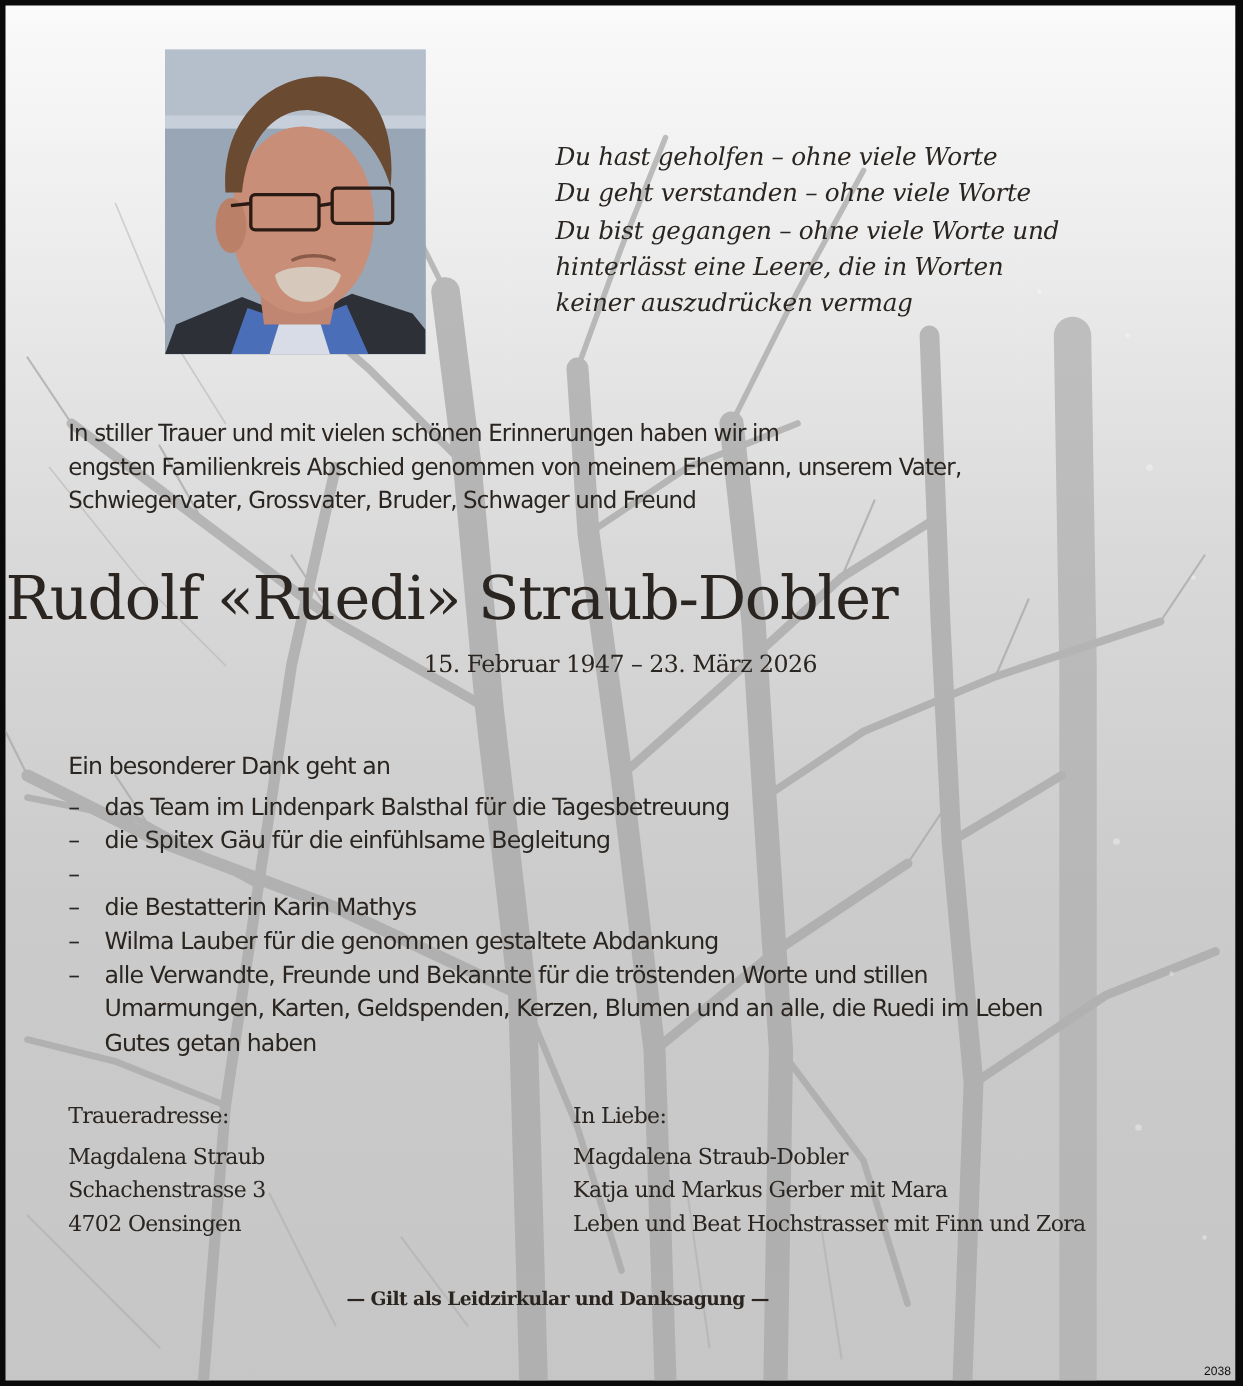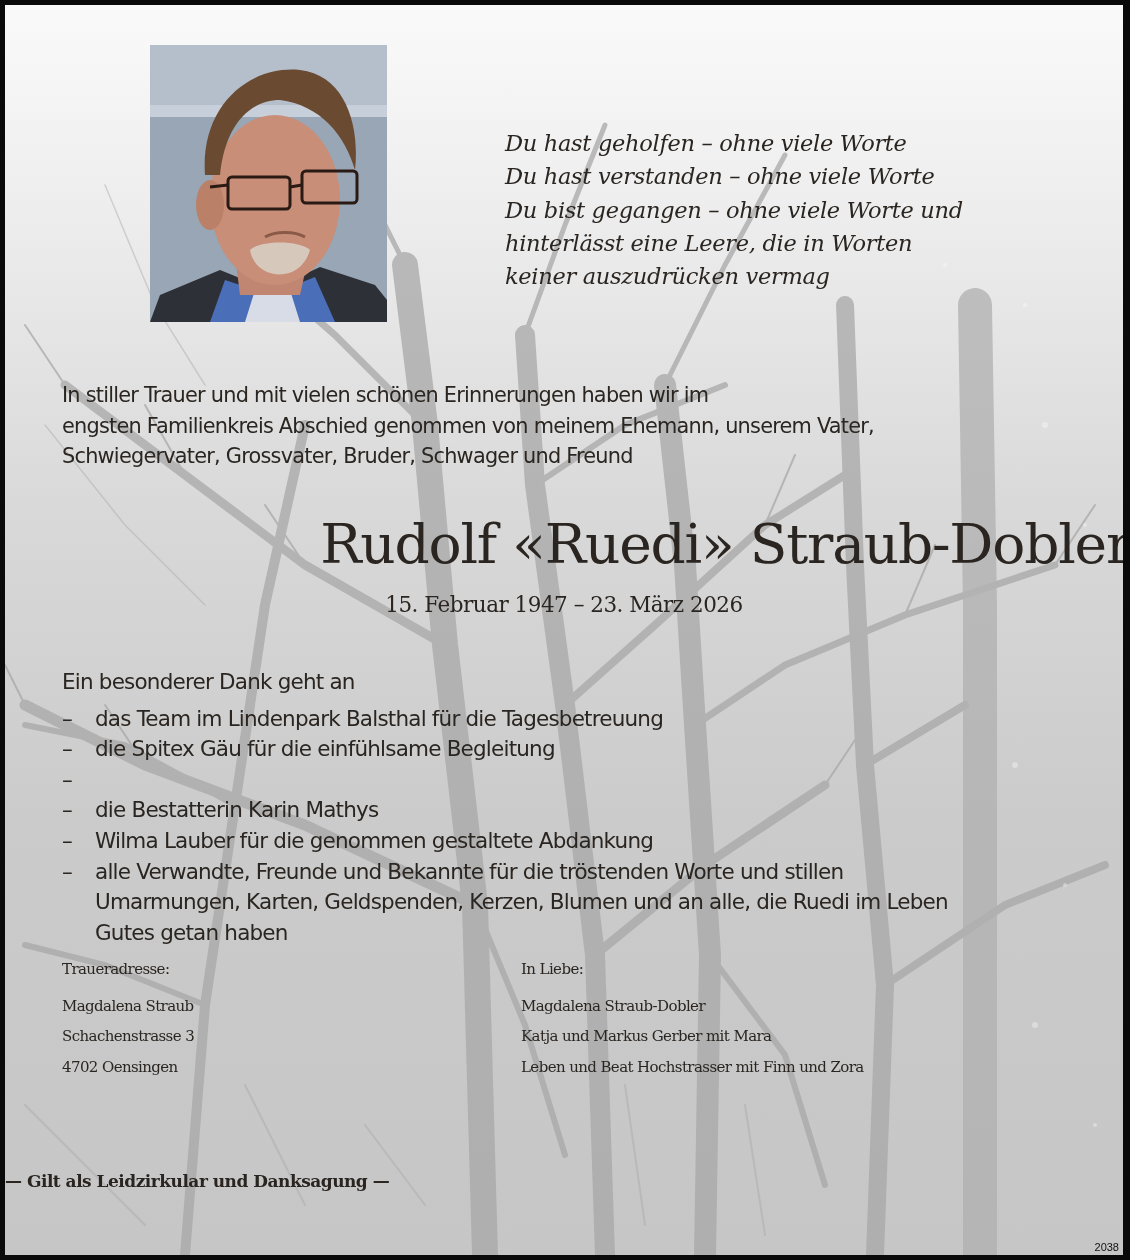--- a/index.html
+++ b/index.html
@@ -24,45 +24,45 @@
     left: 500px; top: 122px; font-style: italic; font-size: 22.5px; line-height: 33.3px;
     font-family: "DejaVu Serif", serif; letter-spacing: -0.3px;
   }
   .poem div { white-space: nowrap; }
   .intro {
     left: 57px; top: 375px; font-size: 21.5px; line-height: 30.5px;
     font-family: "DejaVu Sans", sans-serif; letter-spacing: -0.8px; transform: scaleX(0.97); transform-origin: left;
   }
   .intro div { white-space: nowrap; }
   .name {
-    left: 0; width: 1126px; top: 504px; text-align: right;
+    left: 0; width: 1126px; top: 504px; text-align: left;
     font-size: 55px; line-height: 70px; font-family: "DejaVu Serif", serif;
     letter-spacing: -1.2px; color: #2a2520;
   }
   .dates {
     left: 0; width: 1118px; top: 585px; text-align: center;
     font-size: 21.5px; line-height: 30px; font-family: "DejaVu Serif", serif; letter-spacing: -0.5px;
   }
   .thanks {
     left: 57px; top: 662px; font-size: 21.5px; line-height: 30.6px;
     font-family: "DejaVu Sans", sans-serif; letter-spacing: -0.8px;
   }
   .thanks .row { display: flex; white-space: nowrap; }
   .thanks .dash { width: 33px; flex: none; }
   .thanks .txt { white-space: pre-line; }
   .addr, .love {
-    top: 949px; font-size: 15px; line-height: 30.6px;
+    top: 994px; font-size: 20px; line-height: 30.6px;
     font-family: "DejaVu Serif", serif; letter-spacing: -0.6px;
   }
   .addr { left: 57px; }
   .love { left: 516px; }
   .addr div, .love div { white-space: nowrap; }
   .addr .hd, .love .hd { margin-bottom: 6px; }
   .footer {
-    left: 0; width: 1004px; top: 1166px; 
+    left: 0; width: 1004px; top: 1166px; text-align: center;
     font-size: 17px; font-weight: bold; font-family: "DejaVu Serif", serif; letter-spacing: -0.5px;
   }
   .code {
     right: 4px; bottom: 2px; font-size: 11px; font-family: "Liberation Sans", sans-serif; color: #111; text-align: center;
   }
 </style>
 </head>
 <body>
 
 <div class="card">
@@ -136,37 +136,37 @@
         <line x1="78" y1="140" x2="60" y2="142"></line>
       </g>
 
       <path d="M100 205 C105 235 150 240 160 205 C150 195 110 195 100 205 Z" fill="#d9d2c8" opacity="0.85"></path>
       <path d="M115 192 C125 186 145 186 155 192" stroke="#8a5a48" stroke-width="3" fill="none"></path>
     </svg>
   </div>
 
   <div class="abs poem">
     <div>Du hast geholfen – ohne viele Worte</div>
-    <div>Du hast verstanden – ohne viele Worte</div>
+    <div>Du geht verstanden – ohne viele Worte</div>
     <div>Du bist gegangen – ohne viele Worte und</div>
     <div>hinterlässt eine Leere, die in Worten</div>
     <div>keiner auszudrücken vermag</div>
   </div>
 
   <div class="abs intro">
     <div>In stiller Trauer und mit vielen schönen Erinnerungen haben wir im</div>
     <div>engsten Familienkreis Abschied genommen von meinem Ehemann, unserem Vater,</div>
     <div>Schwiegervater, Grossvater, Bruder, Schwager und Freund</div>
   </div>
 
   <div class="abs name">Rudolf «Ruedi» Straub-Dobler</div>
   <div class="abs dates">15. Februar 1947 – 23. März 2026</div>
 
   <div class="abs thanks">
-    <div style="margin-bottom:6px;">Ein besonderer Dank geht an</div>
+    <div style="margin-bottom:6px;margin-top:16px;">Ein besonderer Dank geht an</div>
     <div class="row">
         <span class="dash">–</span>
         <span class="txt">das Team im Lindenpark Balsthal für die Tagesbetreuung</span>
       </div>
     <div class="row">
         <span class="dash">–</span>
         <span class="txt">die Spitex Gäu für die einfühlsame Begleitung</span>
       </div>
     <div class="row">
         <span class="dash">–</span>

